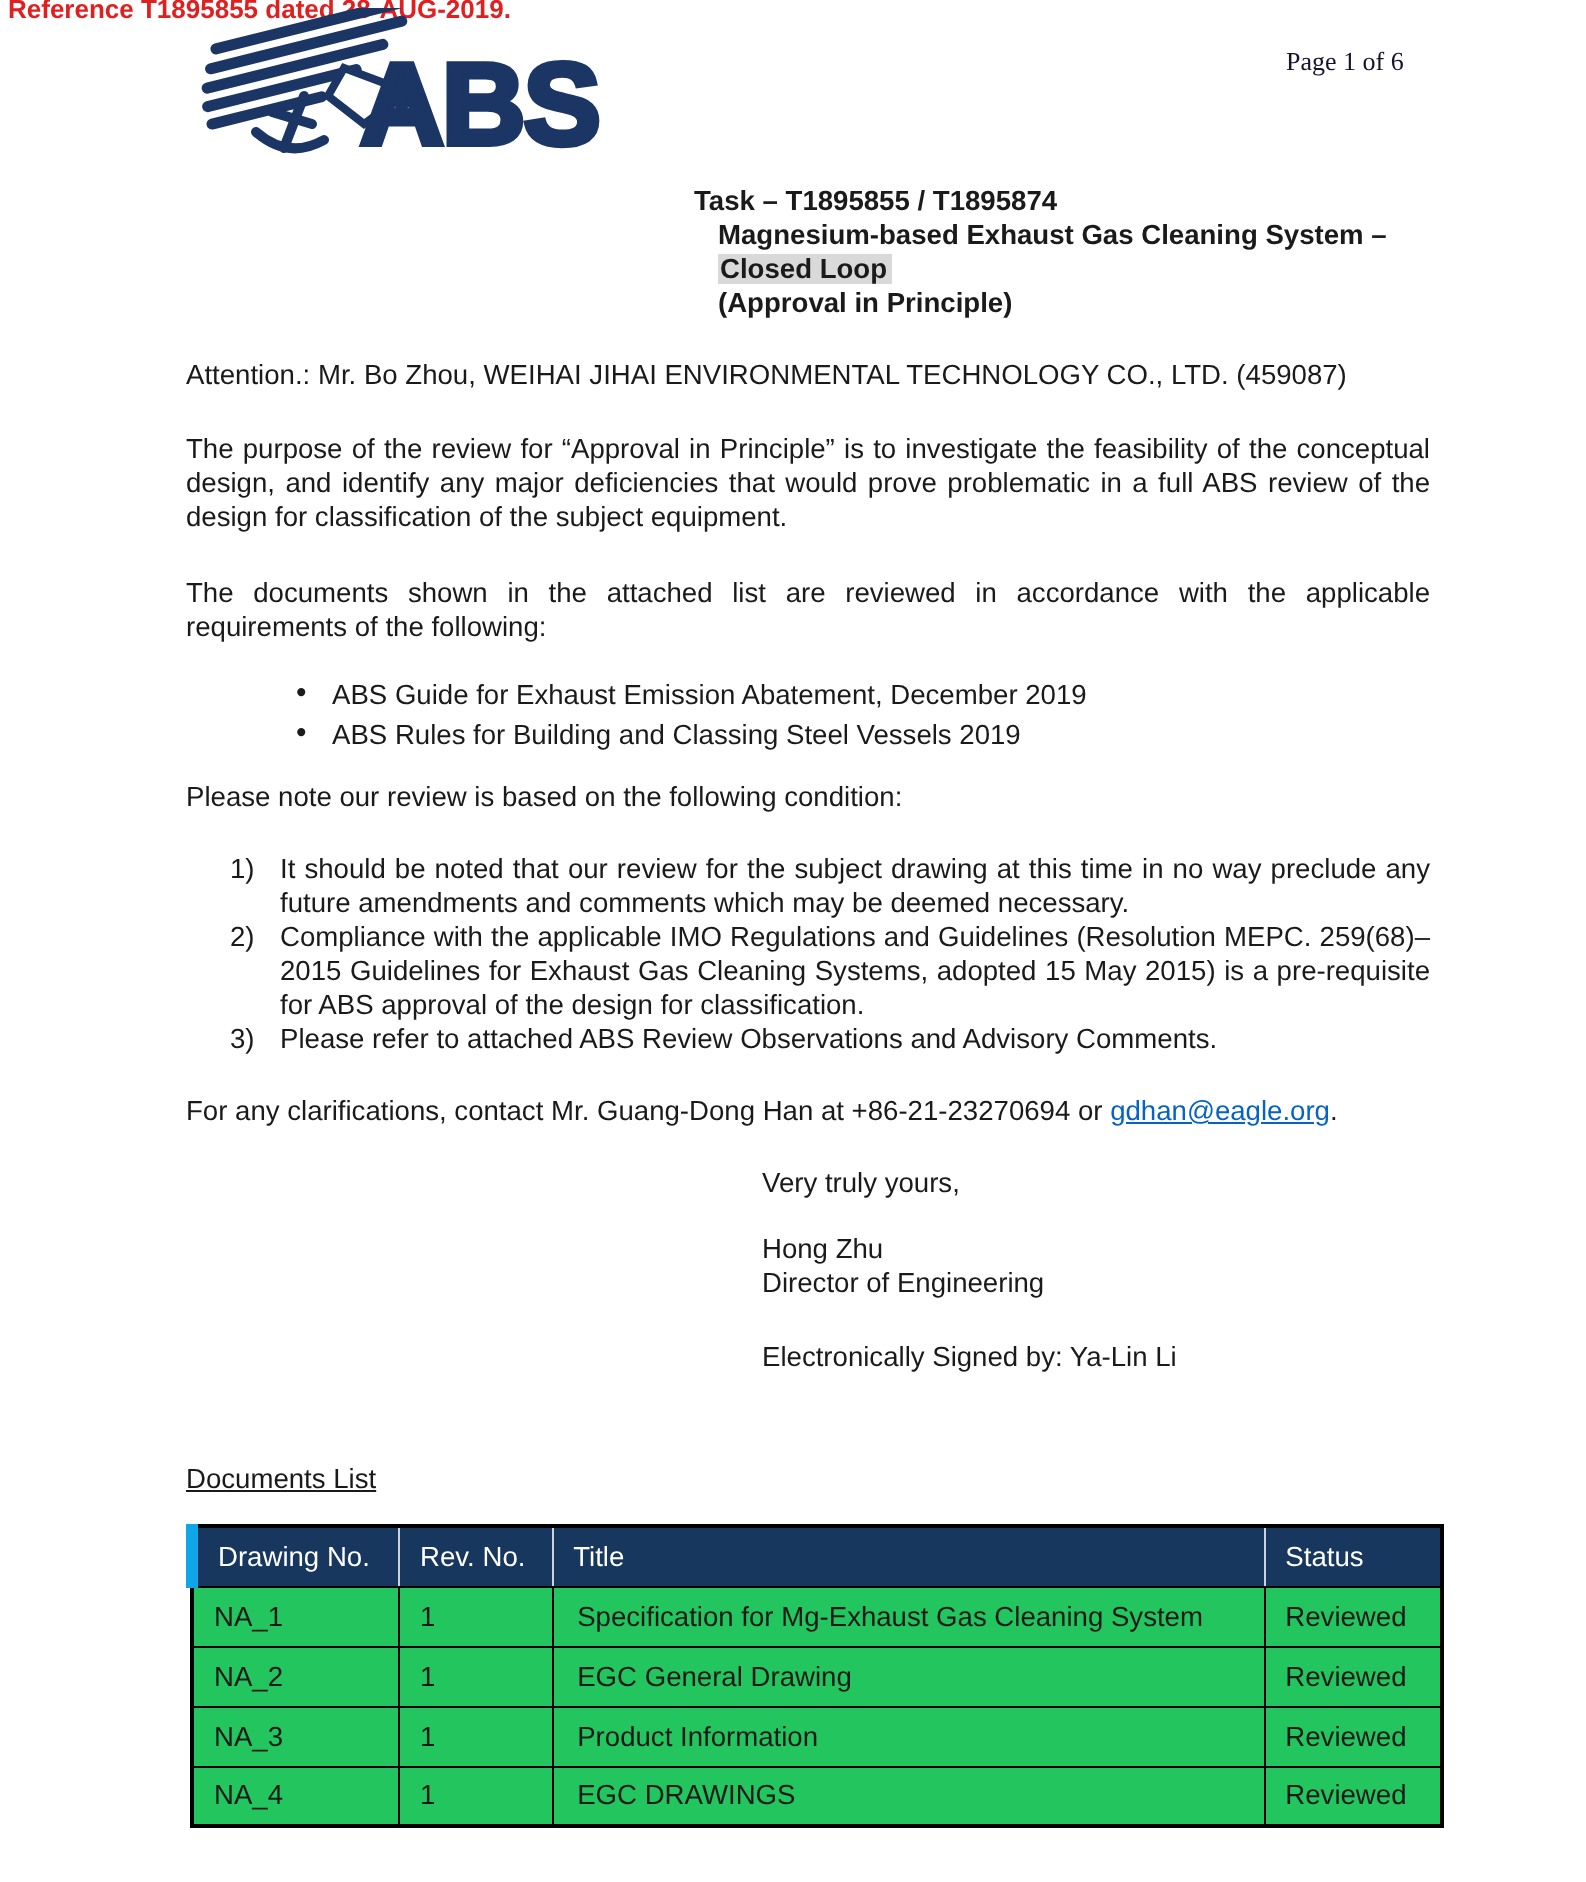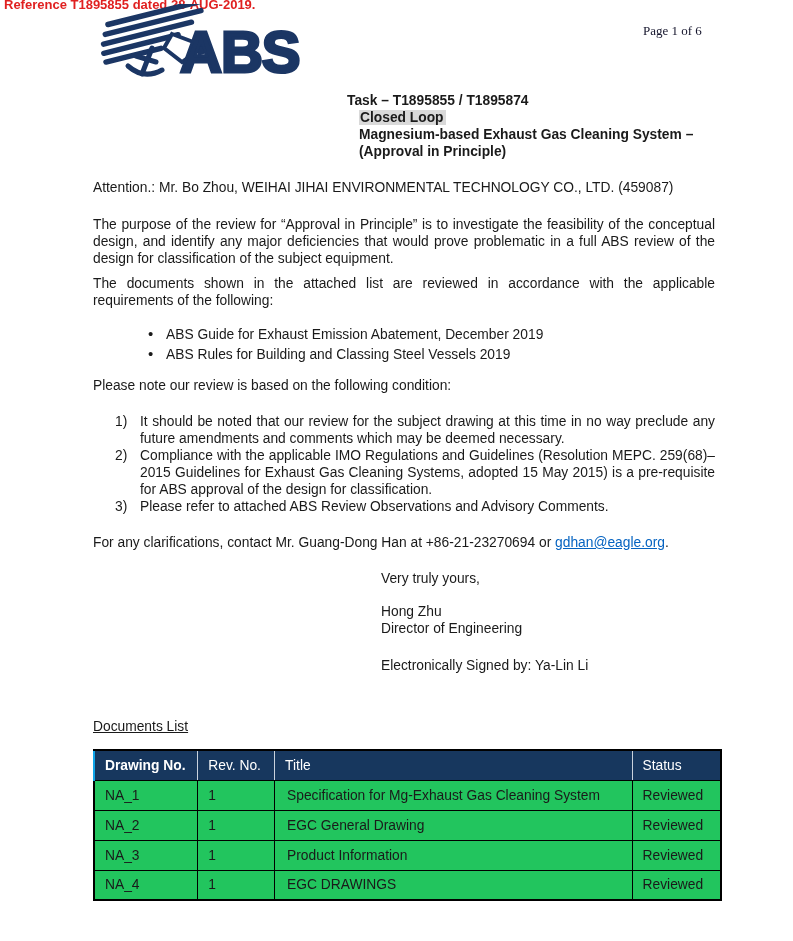--- a/index.html
+++ b/index.html
@@ -48,21 +48,21 @@
     top: 0;
     width: 622px;
     padding-top: 92px;
   }
   .heading { margin-left: 254px; font-weight: bold; }
   .heading .indent { margin-left: 12px; }
   .hl { background: #d9d9d9; padding: 0 2px 0 1px; }
   .attention { margin-top: 19px; white-space: nowrap; }
   .para { text-align: justify; }
   .p-purpose { margin-top: 20px; }
-  .p-docs { margin-top: 8px; }
+  .p-docs { margin-top: 21px; }
   .bullets { margin-top: 17px; list-style: none; }
   .bullets li { position: relative; padding-left: 73px; }
   .bullets li + li { margin-top: 3px; }
   .bullets li::before {
     content: "\2022";
     position: absolute;
     left: 55px;
     top: -1px;
     font-size: 15px;
   }
@@ -89,21 +89,21 @@
     background: #17375e;
     color: #ffffff;
     font-weight: normal;
     text-align: left;
     height: 30px;
     padding: 0 0 0 10px;
     border: 1px solid #c9d2dd;
     border-top: 2px solid #000;
     border-bottom: 1px solid #000;
   }
-  table.docs th:first-child { border-left: 2px solid #0ea5e9; font-weight: bold; }
+  table.docs th:first-child { border-left: 6px solid #0ea5e9; }
   table.docs th:last-child { border-right: 2px solid #000; }
   table.docs td {
     border: 1px solid #000;
     height: 30px;
     padding: 0 0 0 10px;
     background: #22c55e;
     margin-top: 47px;
   }
   table.docs td.title-cell { padding-left: 12px; }
   .navy { fill: #1b3664; }
@@ -136,22 +136,22 @@
       <text x="92" y="68" font-family="Liberation Sans, sans-serif" font-size="58" font-weight="bold" fill="#1b3664" stroke="#1b3664" stroke-width="3" letter-spacing="-1">ABS</text>
     </svg>
   </div>
 
   <div class="page-num">Page 1 of 6</div>
 
   <div class="content">
 
     <div class="heading">
       <div>Task – T1895855 / T1895874</div>
+      <div class="indent">Magnesium-based Exhaust Gas Cleaning System –</div>
       <div class="indent"><span class="hl">Closed Loop</span></div>
-      <div class="indent">Magnesium-based Exhaust Gas Cleaning System –</div>
       <div class="indent">(Approval in Principle)</div>
     </div>
 
     <div class="attention">Attention.: Mr. Bo Zhou, WEIHAI JIHAI ENVIRONMENTAL TECHNOLOGY CO., LTD. (459087)</div>
 
     <p class="para p-purpose">The purpose of the review for “Approval in Principle” is to investigate the feasibility of the conceptual design, and identify any major deficiencies that would prove problematic in a full ABS review of the design for classification of the subject equipment.</p>
 
     <p class="para p-docs">The documents shown in the attached list are reviewed in accordance with the applicable requirements of the following:</p>
 
     <ul class="bullets">

